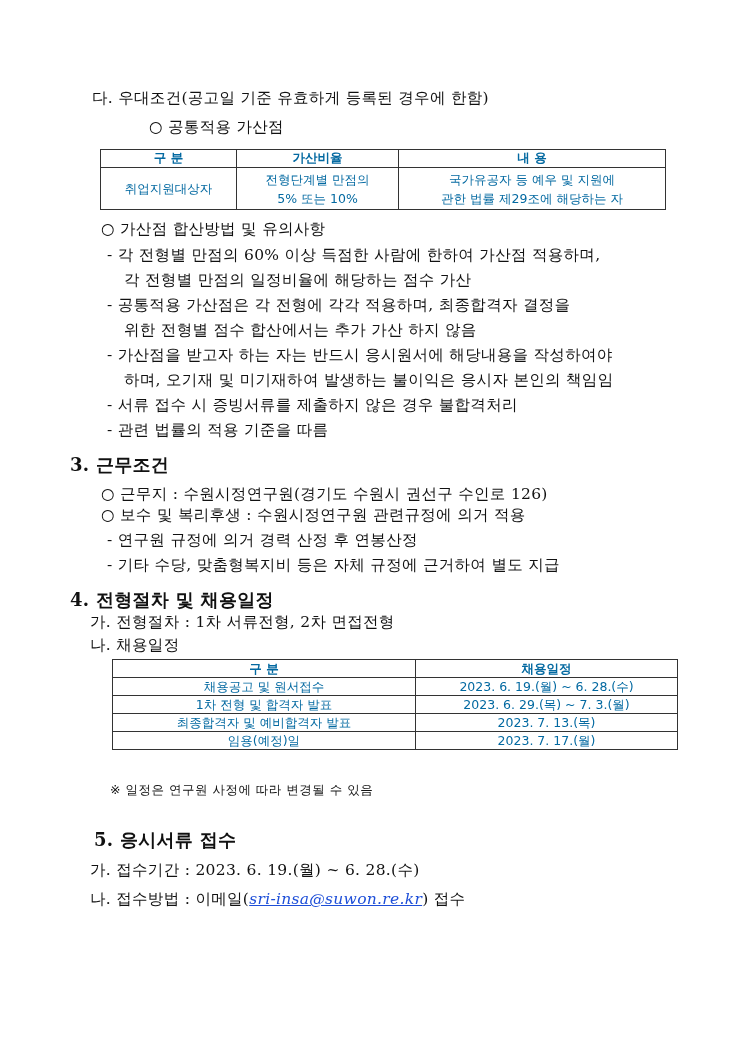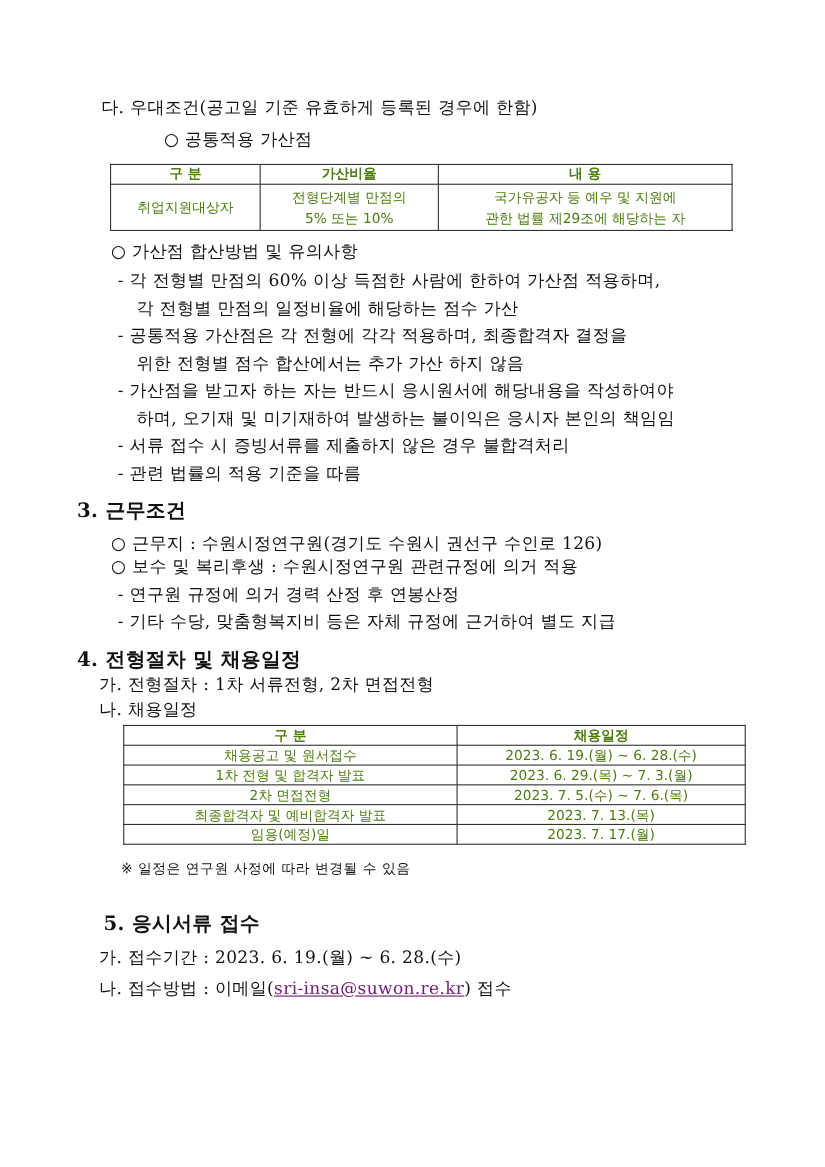--- a/index.html
+++ b/index.html
@@ -1,27 +1,27 @@
 <!DOCTYPE html>
 <html><head>
 <meta charset="utf-8">
 <style>
   html, body { margin:0; padding:0; background:#ffffff; }
   body { width:750px; height:1061px; position:relative; overflow:hidden;
          font-family:"DejaVu Serif","Liberation Serif",serif; color:#111; }
   .line { position:absolute; white-space:nowrap; font-size:15.5px; line-height:20px; letter-spacing:0.3px; }
   .h { font-weight:bold; font-size:18px; }
-  table.t { position:absolute; border-collapse:collapse; font-family:"DejaVu Sans","Liberation Sans",sans-serif; font-size:12.5px; color:#4d7c0f; }
+  table.t { position:absolute; border-collapse:collapse; font-family:"DejaVu Sans","Liberation Sans",sans-serif; font-size:12.5px; color:#0369a1; }
   table.t td, table.t th { border:1px solid #333; text-align:center; padding:0; }
   table.t th { font-weight:bold; }
   #bonus-table th { height:16px; }
   #bonus-table td { height:41px; line-height:19px; }
   #schedule-table th, #schedule-table td { height:17px; line-height:16px; }
   .note { position:absolute; font-family:"DejaVu Sans","Liberation Sans",sans-serif; font-size:12.5px; white-space:nowrap; letter-spacing:0.5px; }
-  a.email { color:#701a75; text-decoration:underline; }
+  a.email { color:#1d4ed8; text-decoration:underline;font-style:italic; }
 </style>
 </head>
 <body>
 
 <div class="line" style="left:92px;top:88px;">다. 우대조건(공고일 기준 유효하게 등록된 경우에 한함)</div>
 <div class="line" style="left:101px;top:117px;margin-left:48px;">○ 공통적용 가산점</div>
 
 <table class="t" id="bonus-table" style="left:100px;top:149px;width:566px;">
   <tbody>
       <tr>
@@ -71,24 +71,20 @@
   </tr>
   <tr>
     <td>채용공고 및 원서접수</td>
     <td>2023. 6. 19.(월) ~ 6. 28.(수)</td>
   </tr>
   <tr>
     <td>1차 전형 및 합격자 발표</td>
     <td>2023. 6. 29.(목) ~ 7. 3.(월)</td>
   </tr>
   <tr>
-    <td>2차 면접전형</td>
-    <td>2023. 7. 5.(수) ~ 7. 6.(목)</td>
-  </tr>
-  <tr>
     <td>최종합격자 및 예비합격자 발표</td>
     <td>2023. 7. 13.(목)</td>
   </tr>
   <tr>
     <td>임용(예정)일</td>
     <td>2023. 7. 17.(월)</td>
   </tr>
 </tbody>
   </table>
 

